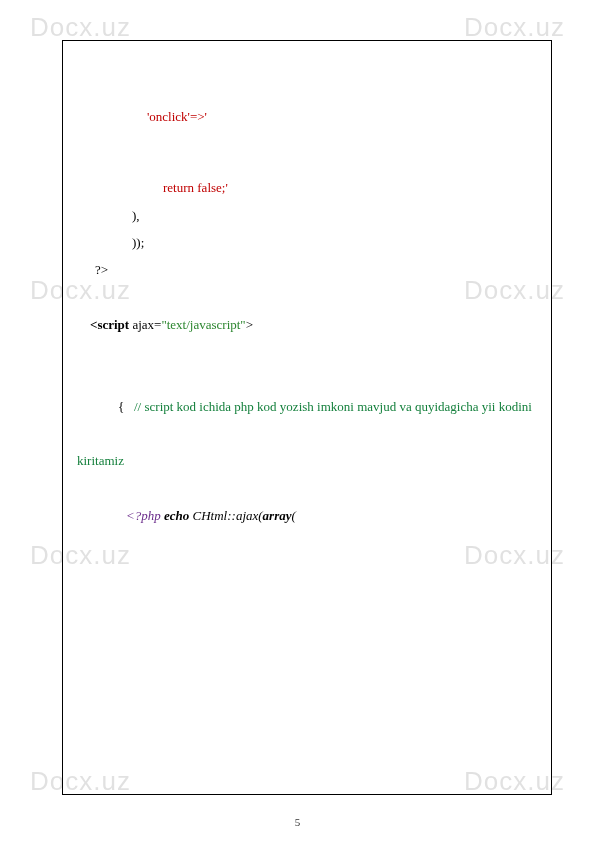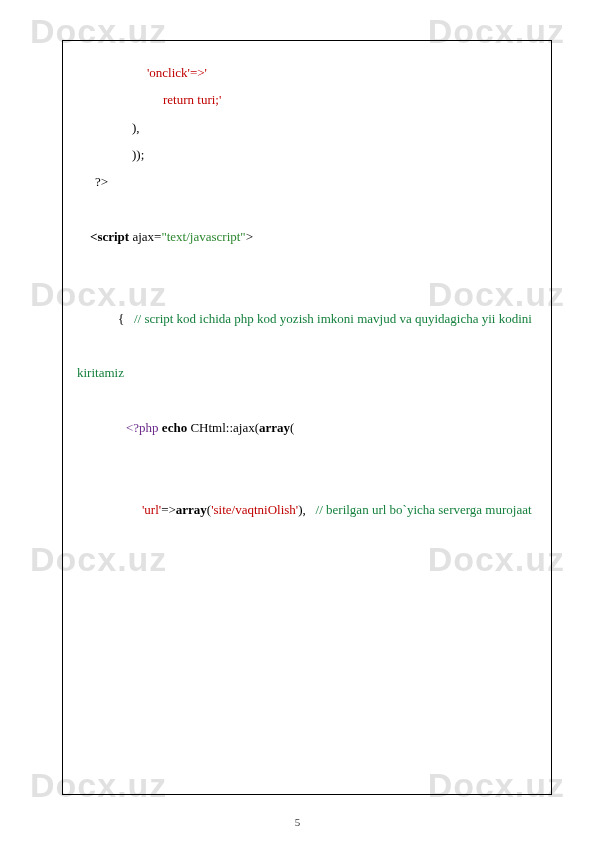--- a/index.html
+++ b/index.html
@@ -7,22 +7,22 @@
     width: 595px;
     height: 842px;
     background: #ffffff;
     position: relative;
     font-family: "Times New Roman", Times, serif;
     overflow: hidden;
   }
   .watermark {
     position: absolute;
     font-family: Arial, Helvetica, sans-serif;
-    font-weight: 700;
-    font-size: 34px;
+    font-weight: 400;
+    font-size: 26px;
     color: rgba(120, 120, 120, 0.22);
     letter-spacing: 1px;
     pointer-events: none;
     white-space: nowrap;
     text-align: center;
   }
   .wm-tl { top: 12px; left: 30px; }
   .wm-tr { top: 12px; right: 30px; }
   .wm-ml { top: 275px; left: 30px; }
   .wm-mr { top: 275px; right: 30px; }
@@ -38,80 +38,77 @@
     width: 490px;
     height: 755px;
     border: 1px solid #000;
     padding: 18px 14px 10px 14px;
     font-size: 13px;
     line-height: 2.1;
     overflow: hidden;
   }
 
   .code-line { white-space: pre-wrap; }
-  .red { color: #c00000; }
+  .red { color: #c00000; margin-top: 44px; }
   .green { color: #2c862f; }
   .gray { color: #15803d; }
   .purple { color: #6a2b8a; }
   .bold { font-weight: 700; }
 
   .page-num {
     position: absolute;
     bottom: 14px;
     left: 0;
     width: 595px;
     text-align: center;
     font-size: 11px;
     color: #333;
   }
 
   .ind1 { padding-left: 70px; }
   .ind1b { padding-left: 55px; }
   .ind2 { padding-left: 86px; }
   .ind0 { padding-left: 0; }
   .ind-s { padding-left: 18px; }
-  .ind3 { padding-left: 36px; }
+  .ind3 { padding-left: 36px; font-style: italic; }
   .ind4 { padding-left: 52px; }
   .hang { padding-left: 0; }
 </style>
 </head>
 <body>
 
 <div class="watermark wm-tl">Docx.uz</div>
 <div class="watermark wm-tr">Docx.uz</div>
 <div class="watermark wm-ml">Docx.uz</div>
 <div class="watermark wm-mr">Docx.uz</div>
 <div class="watermark wm-bl1">Docx.uz</div>
 <div class="watermark wm-br1">Docx.uz</div>
 <div class="watermark wm-bl2">Docx.uz</div>
 <div class="watermark wm-br2">Docx.uz</div>
 
 <div class="content-box">
 
   <div class="code-line ind1 red">'onclick'=&gt;'</div>
-  <div class="code-line ind2 red">return turi;'</div>
+  <div class="code-line ind2 red">return false;'</div>
   <div class="code-line ind1b">),</div>
   <div class="code-line ind1b">));</div>
   <div class="code-line ind-s">?&gt;</div>
 
   <div class="code-line ind0">
     <span><span class="bold">&lt;script</span><span> ajax=</span><span class="green">"text/javascript"</span><span>&gt;</span></span>
   </div>
 
 
   <div class="code-line" style="padding-left:28px;">
     <span>{   </span><span class="gray">// script kod ichida php kod yozish imkoni mavjud va quyidagicha yii kodini</span>
   </div>
   <div class="code-line hang gray">kiritamiz</div>
 
   <div class="code-line ind3">
     <span class="purple">&lt;?php </span><span class="bold">echo</span><span> CHtml::ajax(</span><span class="bold">array</span><span>(</span>
   </div>
 
-  <div class="code-line ind4">
-    <span class="red">'url'</span><span>=&gt;</span><span class="bold">array</span><span>(</span><span class="red">'site/vaqtniOlish'</span><span>),   </span><span class="gray">// berilgan url bo`yicha serverga murojaat</span>
-  </div>
 
 
 
 </div>
 
 <div class="page-num">5</div>
 
 </body></html>

